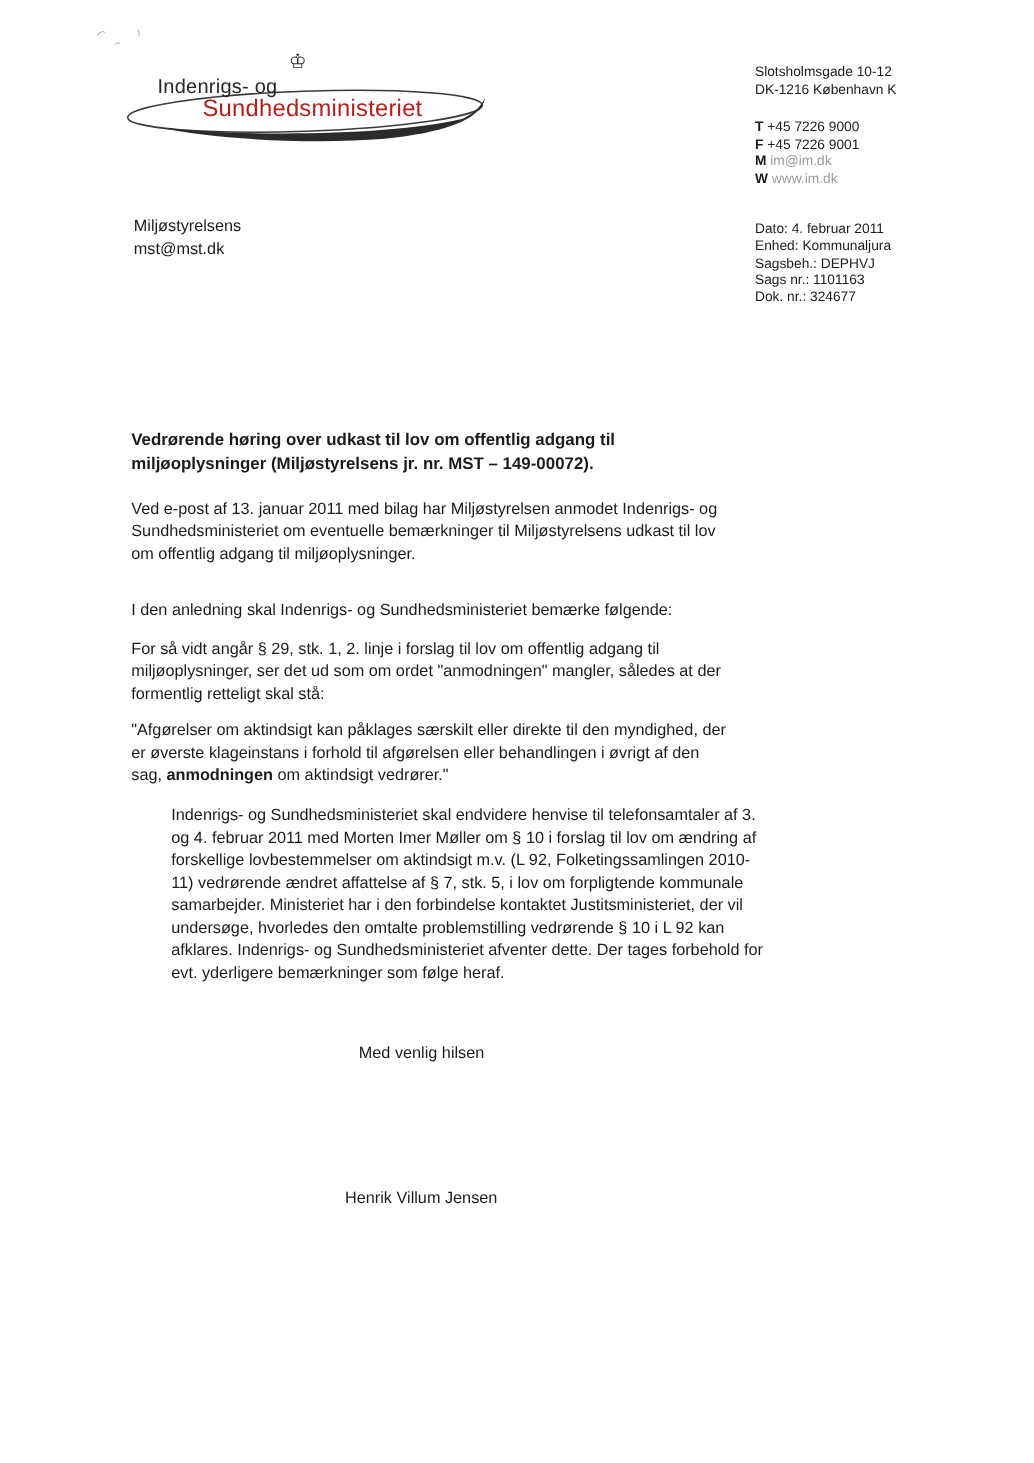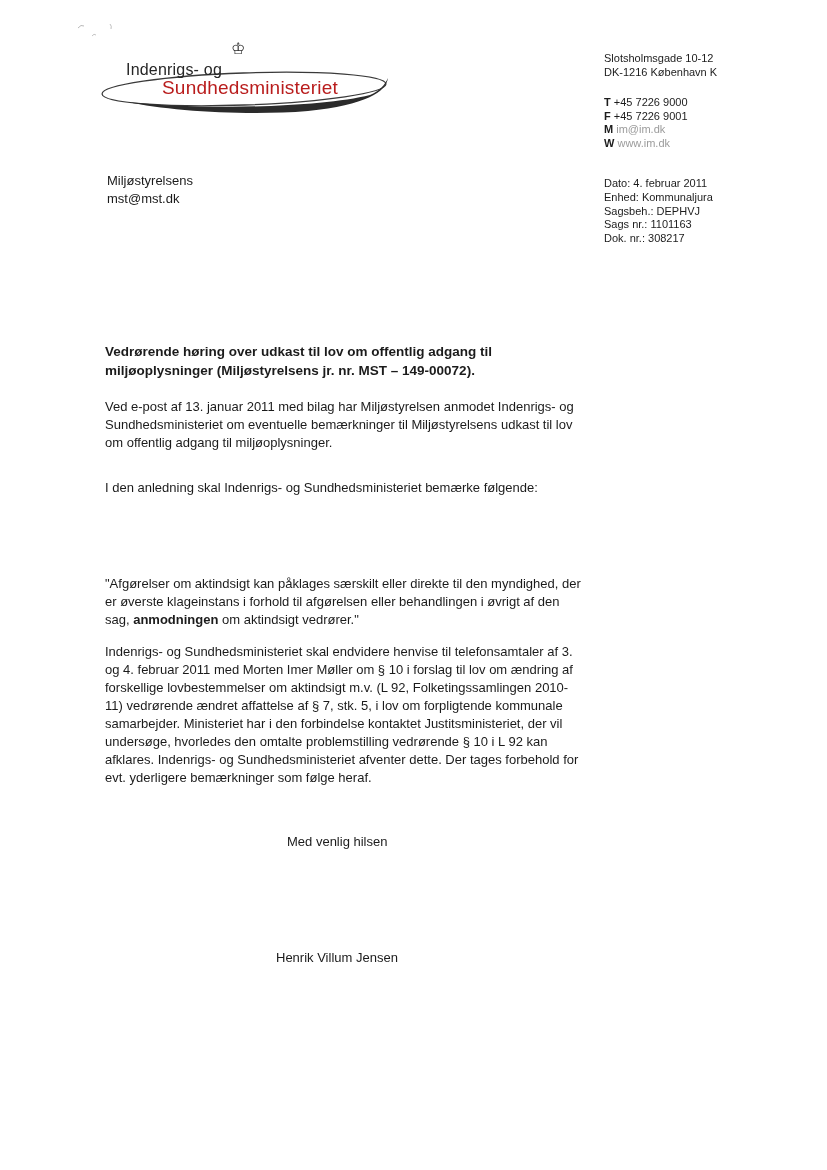--- a/index.html
+++ b/index.html
@@ -36,21 +36,21 @@
   
   .recipient { position: absolute; left: 107px; top: 172px; font-size: 13px; line-height: 18px; color: #1b1b1b; }
 
   
   .block { position: absolute; left: 105px; width: 480px; font-size: 13px; line-height: 18px; color: #1b1b1b; }
   .subject { top: 342px; font-weight: bold; font-size: 13.5px; line-height: 19px; }
   .p1 { top: 398px; }
   .p2 { top: 479px; }
   .p3 { top: 510px; }
   .pq { top: 575px; }
-  .p5 { top: 643px; }
+  .p5 { top: 643px; margin-left: 32px; }
   .closing { position: absolute; left: 287px; top: 834px; font-size: 13px; color: #1b1b1b; }
   .signature { position: absolute; left: 276px; top: 918px; font-size: 13px; color: #1b1b1b; margin-top: 32px; }
   .bold-inline { font-weight: bold; }
 </style>
 </head>
 <body>
 
 <div class="page">
 
   <svg class="pencil" viewBox="0 0 50 22">
@@ -77,32 +77,33 @@
     <div class="row"><b>F</b> <span>+45 7226 9001</span></div>
     <div class="row"><b>M</b> <span class="muted">im@im.dk</span></div>
     <div class="row"><b>W</b> <span class="muted">www.im.dk</span></div>
   </div>
 
   <div class="meta">
     <div>Dato: 4. februar 2011</div>
     <div>Enhed: Kommunaljura</div>
     <div>Sagsbeh.: DEPHVJ</div>
     <div>Sags nr.: 1101163</div>
-    <div>Dok. nr.: 308217</div>
+    <div>Dok. nr.: 324677</div>
   </div>
 
   <div class="recipient">
     <div>Miljøstyrelsens</div>
     <div>mst@mst.dk</div>
   </div>
 
   <div class="block subject">Vedrørende høring over udkast til lov om offentlig adgang til miljøoplysninger (Miljøstyrelsens jr. nr. MST – 149-00072).</div>
 
   <div class="block p1">Ved e-post af 13. januar 2011 med bilag har Miljøstyrelsen anmodet Indenrigs- og Sundhedsministeriet om eventuelle bemærkninger til Miljøstyrelsens udkast til lov om offentlig adgang til miljøoplysninger.</div>
   <div class="block p2">I den anledning skal Indenrigs- og Sundhedsministeriet bemærke følgende:</div>
+  <div class="block p3">For så vidt angår § 29, stk. 1, 2. linje i forslag til lov om offentlig adgang til miljøoplysninger, ser det ud som om ordet "anmodningen" mangler, således at der formentlig retteligt skal stå:</div>
 
   <div class="block pq"><span>"Afgørelser om aktindsigt kan påklages særskilt eller direkte til den myndighed, der er øverste klageinstans i forhold til afgørelsen eller behandlingen i øvrigt af den sag, </span><span class="bold-inline">anmodningen</span><span> om aktindsigt vedrører."</span></div>
 
   <div class="block p5">Indenrigs- og Sundhedsministeriet skal endvidere henvise til telefonsamtaler af 3. og 4. februar 2011 med Morten Imer Møller om § 10 i forslag til lov om ændring af forskellige lovbestemmelser om aktindsigt m.v. (L 92, Folketingssamlingen 2010-11) vedrørende ændret affattelse af § 7, stk. 5, i lov om forpligtende kommunale samarbejder. Ministeriet har i den forbindelse kontaktet Justitsministeriet, der vil undersøge, hvorledes den omtalte problemstilling vedrørende § 10 i L 92 kan afklares. Indenrigs- og Sundhedsministeriet afventer dette. Der tages forbehold for evt. yderligere bemærkninger som følge heraf.</div>
 
   <div class="closing">Med venlig hilsen</div>
   <div class="signature">Henrik Villum Jensen</div>
 
 </div>
 

